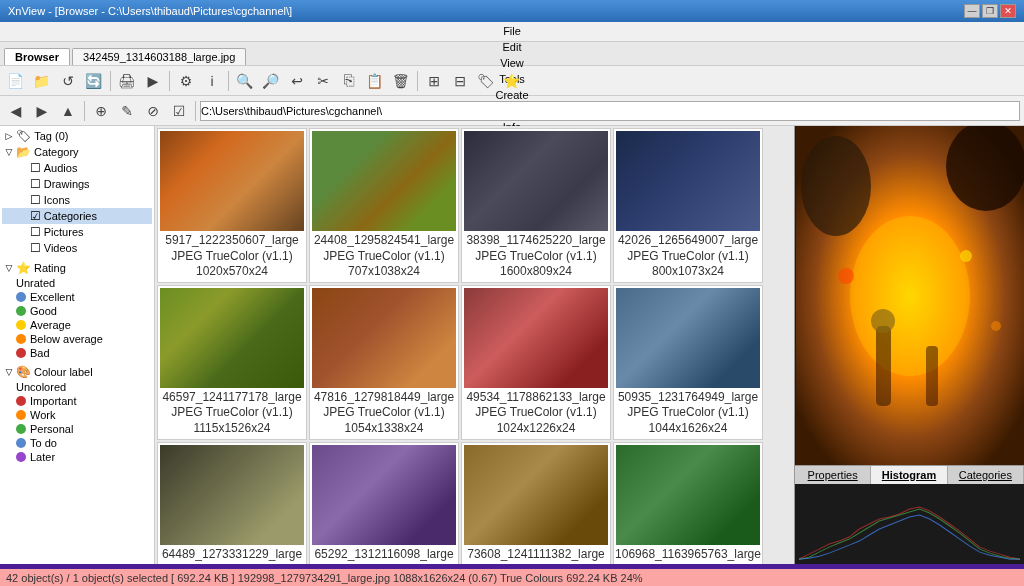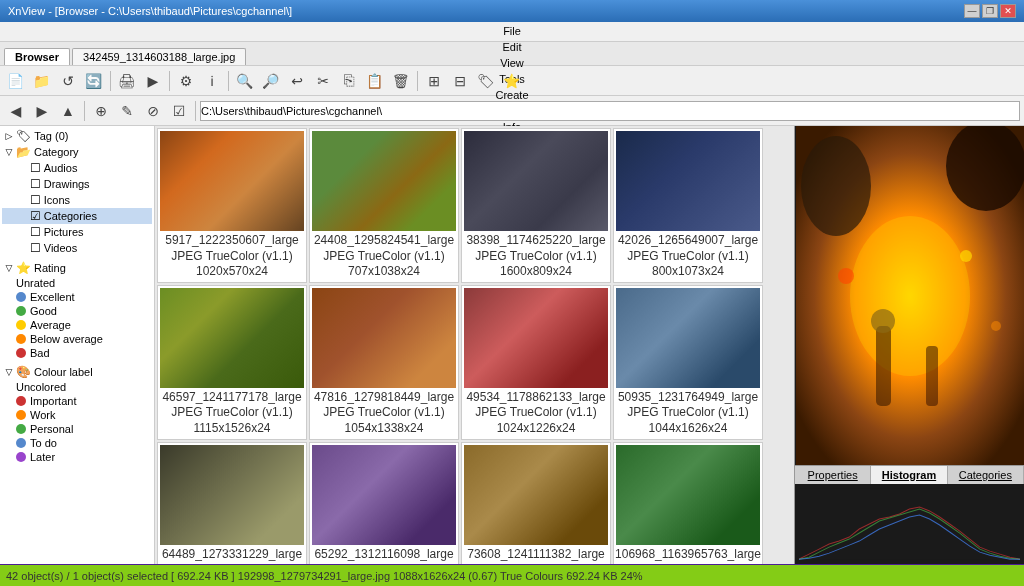--- a/index.html
+++ b/index.html
@@ -203,22 +203,22 @@
     .preview-tab.active { background: #f0f0f0; font-weight: bold; }
     #histogram {
       height: 80px;
       background: #1a1a1a;
       padding: 4px;
     }
 
     
     #status-bar {
       height: 22px;
-      background: #84cc16;
-      border-top: 1px solid #4c1d95;
+      background: #fca5a5;
+      border-top: 5px solid #4c1d95;
       display: flex;
       align-items: center;
       padding: 0 6px;
       font-size: 11px;
       color: #333;
     }
 
     
     .thumb-bg-1 { background: linear-gradient(135deg, #8B4513 0%, #D2691E 30%, #CD853F 60%, #654321 100%); }
     .thumb-bg-2 { background: linear-gradient(135deg, #5B8A3C 30%, #8B6914 60%, #6B8E23 80%); }

